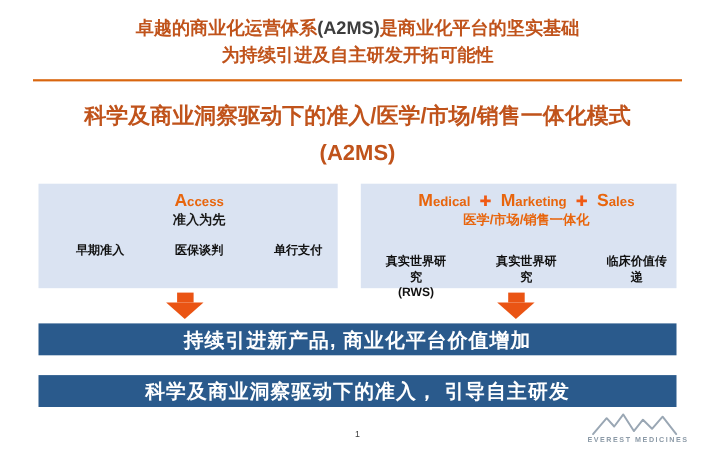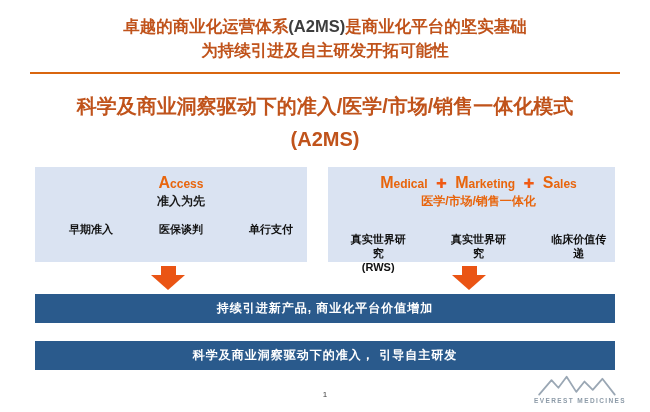--- a/index.html
+++ b/index.html
@@ -74,21 +74,21 @@
     border-right: 17px solid transparent;
     border-top: 15px solid #EA5414;
   }
   .arrow-left  { left: 151px; }
   .arrow-right { left: 452px; }
 
   
   .banner {
     position: absolute; left: 35px; width: 580px; height: 29px;
     background: #2A5A8C; color: #ffffff; font-weight: bold;
-    font-size: 12px; letter-spacing: 1px;
+    font-size: 18px; letter-spacing: 1px;
     display: flex; align-items: center; justify-content: center;
   }
   .banner-1 { top: 294px; }
   .banner-2 { top: 341px; }
 
   
   .page-number {
     position: absolute; top: 390px; left: 0; width: 100%;
     text-align: center; font-size: 8px; color: #3c3c3c;
   }

